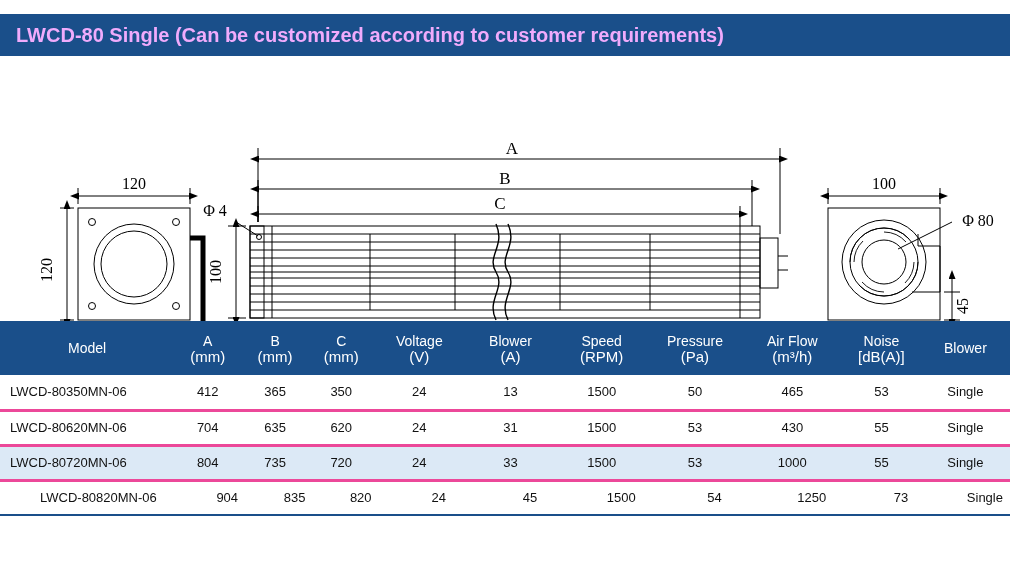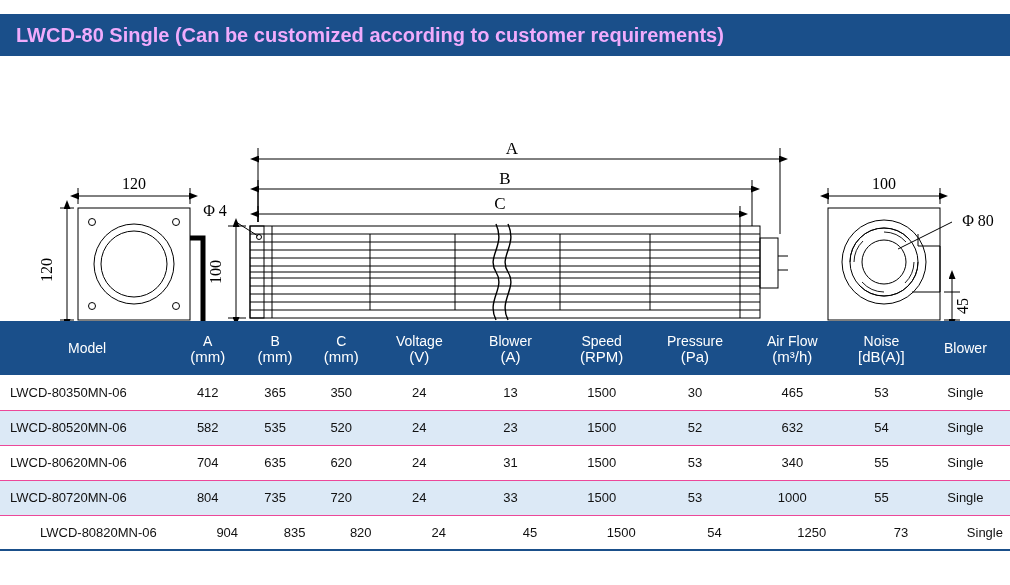--- a/index.html
+++ b/index.html
@@ -67,21 +67,21 @@
   #spec-table th .main {
     display: block;
     font-size: 14px;
     line-height: 17px;
   }
   #spec-table td {
     height: 35px;
     text-align: center;
     font-size: 13px;
     color: #111;
-    border-bottom: 1px solid #ec4899;
+    border-bottom: 3px solid #ec4899;
     background: #ffffff;
   }
   #spec-table tr.alt td {
     background: #dce9f6;
   }
   #spec-table td.model {
     text-align: left;
     padding-left: 10px;
   }
   #spec-table tbody tr:last-child td {
@@ -287,48 +287,35 @@
     </thead>
     <tbody>
       <tr>
         <td class="model">LWCD-80350MN-06</td>
         <td>412</td>
         <td>365</td>
         <td>350</td>
         <td>24</td>
         <td>13</td>
         <td>1500</td>
-        <td>30</td>
+        <td>50</td>
         <td>465</td>
         <td>53</td>
-        <td>Single</td>
-      </tr>
-      <tr class="alt">
-        <td class="model">LWCD-80520MN-06</td>
-        <td>582</td>
-        <td>535</td>
-        <td>520</td>
-        <td>24</td>
-        <td>23</td>
-        <td>1500</td>
-        <td>52</td>
-        <td>632</td>
-        <td>54</td>
         <td>Single</td>
       </tr>
       <tr>
         <td class="model">LWCD-80620MN-06</td>
         <td>704</td>
         <td>635</td>
         <td>620</td>
         <td>24</td>
         <td>31</td>
         <td>1500</td>
         <td>53</td>
-        <td>340</td>
+        <td>430</td>
         <td>55</td>
         <td>Single</td>
       </tr>
       <tr class="alt">
         <td class="model">LWCD-80720MN-06</td>
         <td>804</td>
         <td>735</td>
         <td>720</td>
         <td>24</td>
         <td>33</td>

